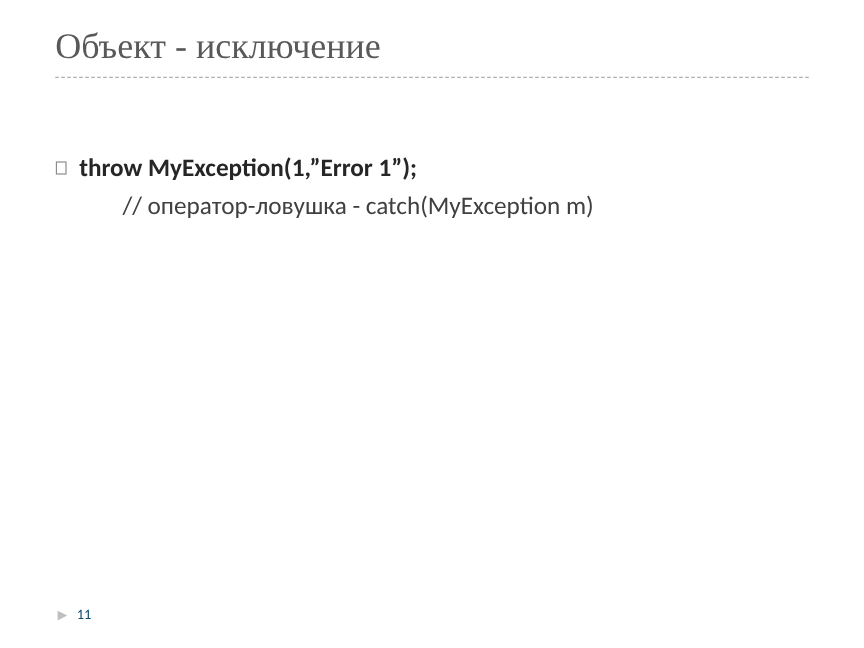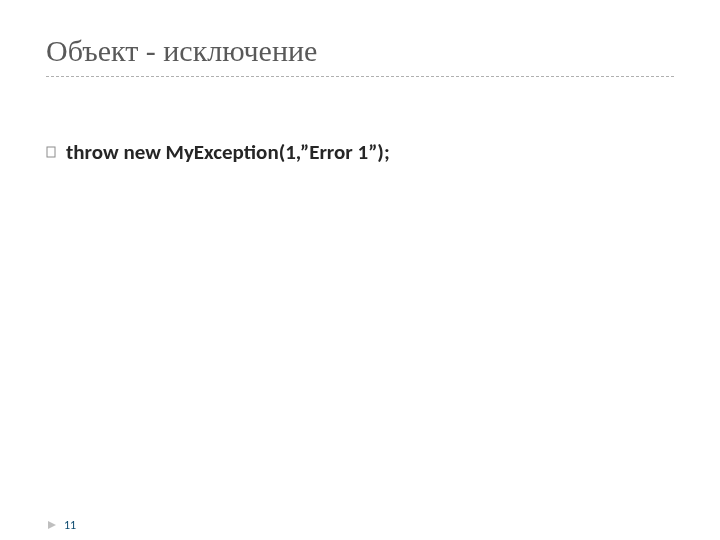--- a/index.html
+++ b/index.html
@@ -18,21 +18,20 @@
     height: 540px;
     position: relative;
     box-sizing: border-box;
   }
   .title {
     font-family: Georgia, "Times New Roman", serif;
     font-size: 30px;
     color: #595959;
     font-weight: 400;
     padding: 22px 0 6px 46px;
-    margin-top: 12px;
   }
   .title-rule {
     margin: 2px 46px 0 46px;
     border: none;
     border-top: 1px dashed #b0b0b0;
     height: 0;
   }
   .content {
     padding: 62px 46px 0 46px;
   }
@@ -85,30 +84,33 @@
 </head>
 <body>
 
 <div class="slide">
 
   <div class="title">Объект - исключение</div>
   <hr class="title-rule">
 
   <div class="content">
 
-
     <div class="block">
       <div class="item">
         <span class="bullet-icon">
           <svg width="10" height="12" viewBox="0 0 10 12">
             <rect x="1" y="1" width="8" height="10" fill="none" stroke="#8c8c8c" stroke-width="1"></rect>
           </svg>
         </span>
-        <span class="item-main">throw  new MyException(1,”Error 1”);</span>
+        <span class="item-main">throw  MyException(1,”Error 1”);</span>
       </div>
+      <div class="item-sub">// оператор-ловушка  - catch(MyException m)</div>
+    </div>
+
+    <div class="block">
     </div>
 
   </div>
 
   <div class="footer">
     <span class="footer-icon">
       <svg width="12" height="12" viewBox="0 0 12 12">
         <polygon points="2,2 10,6 2,10" fill="#bfbfbf"></polygon>
       </svg>
     </span>

